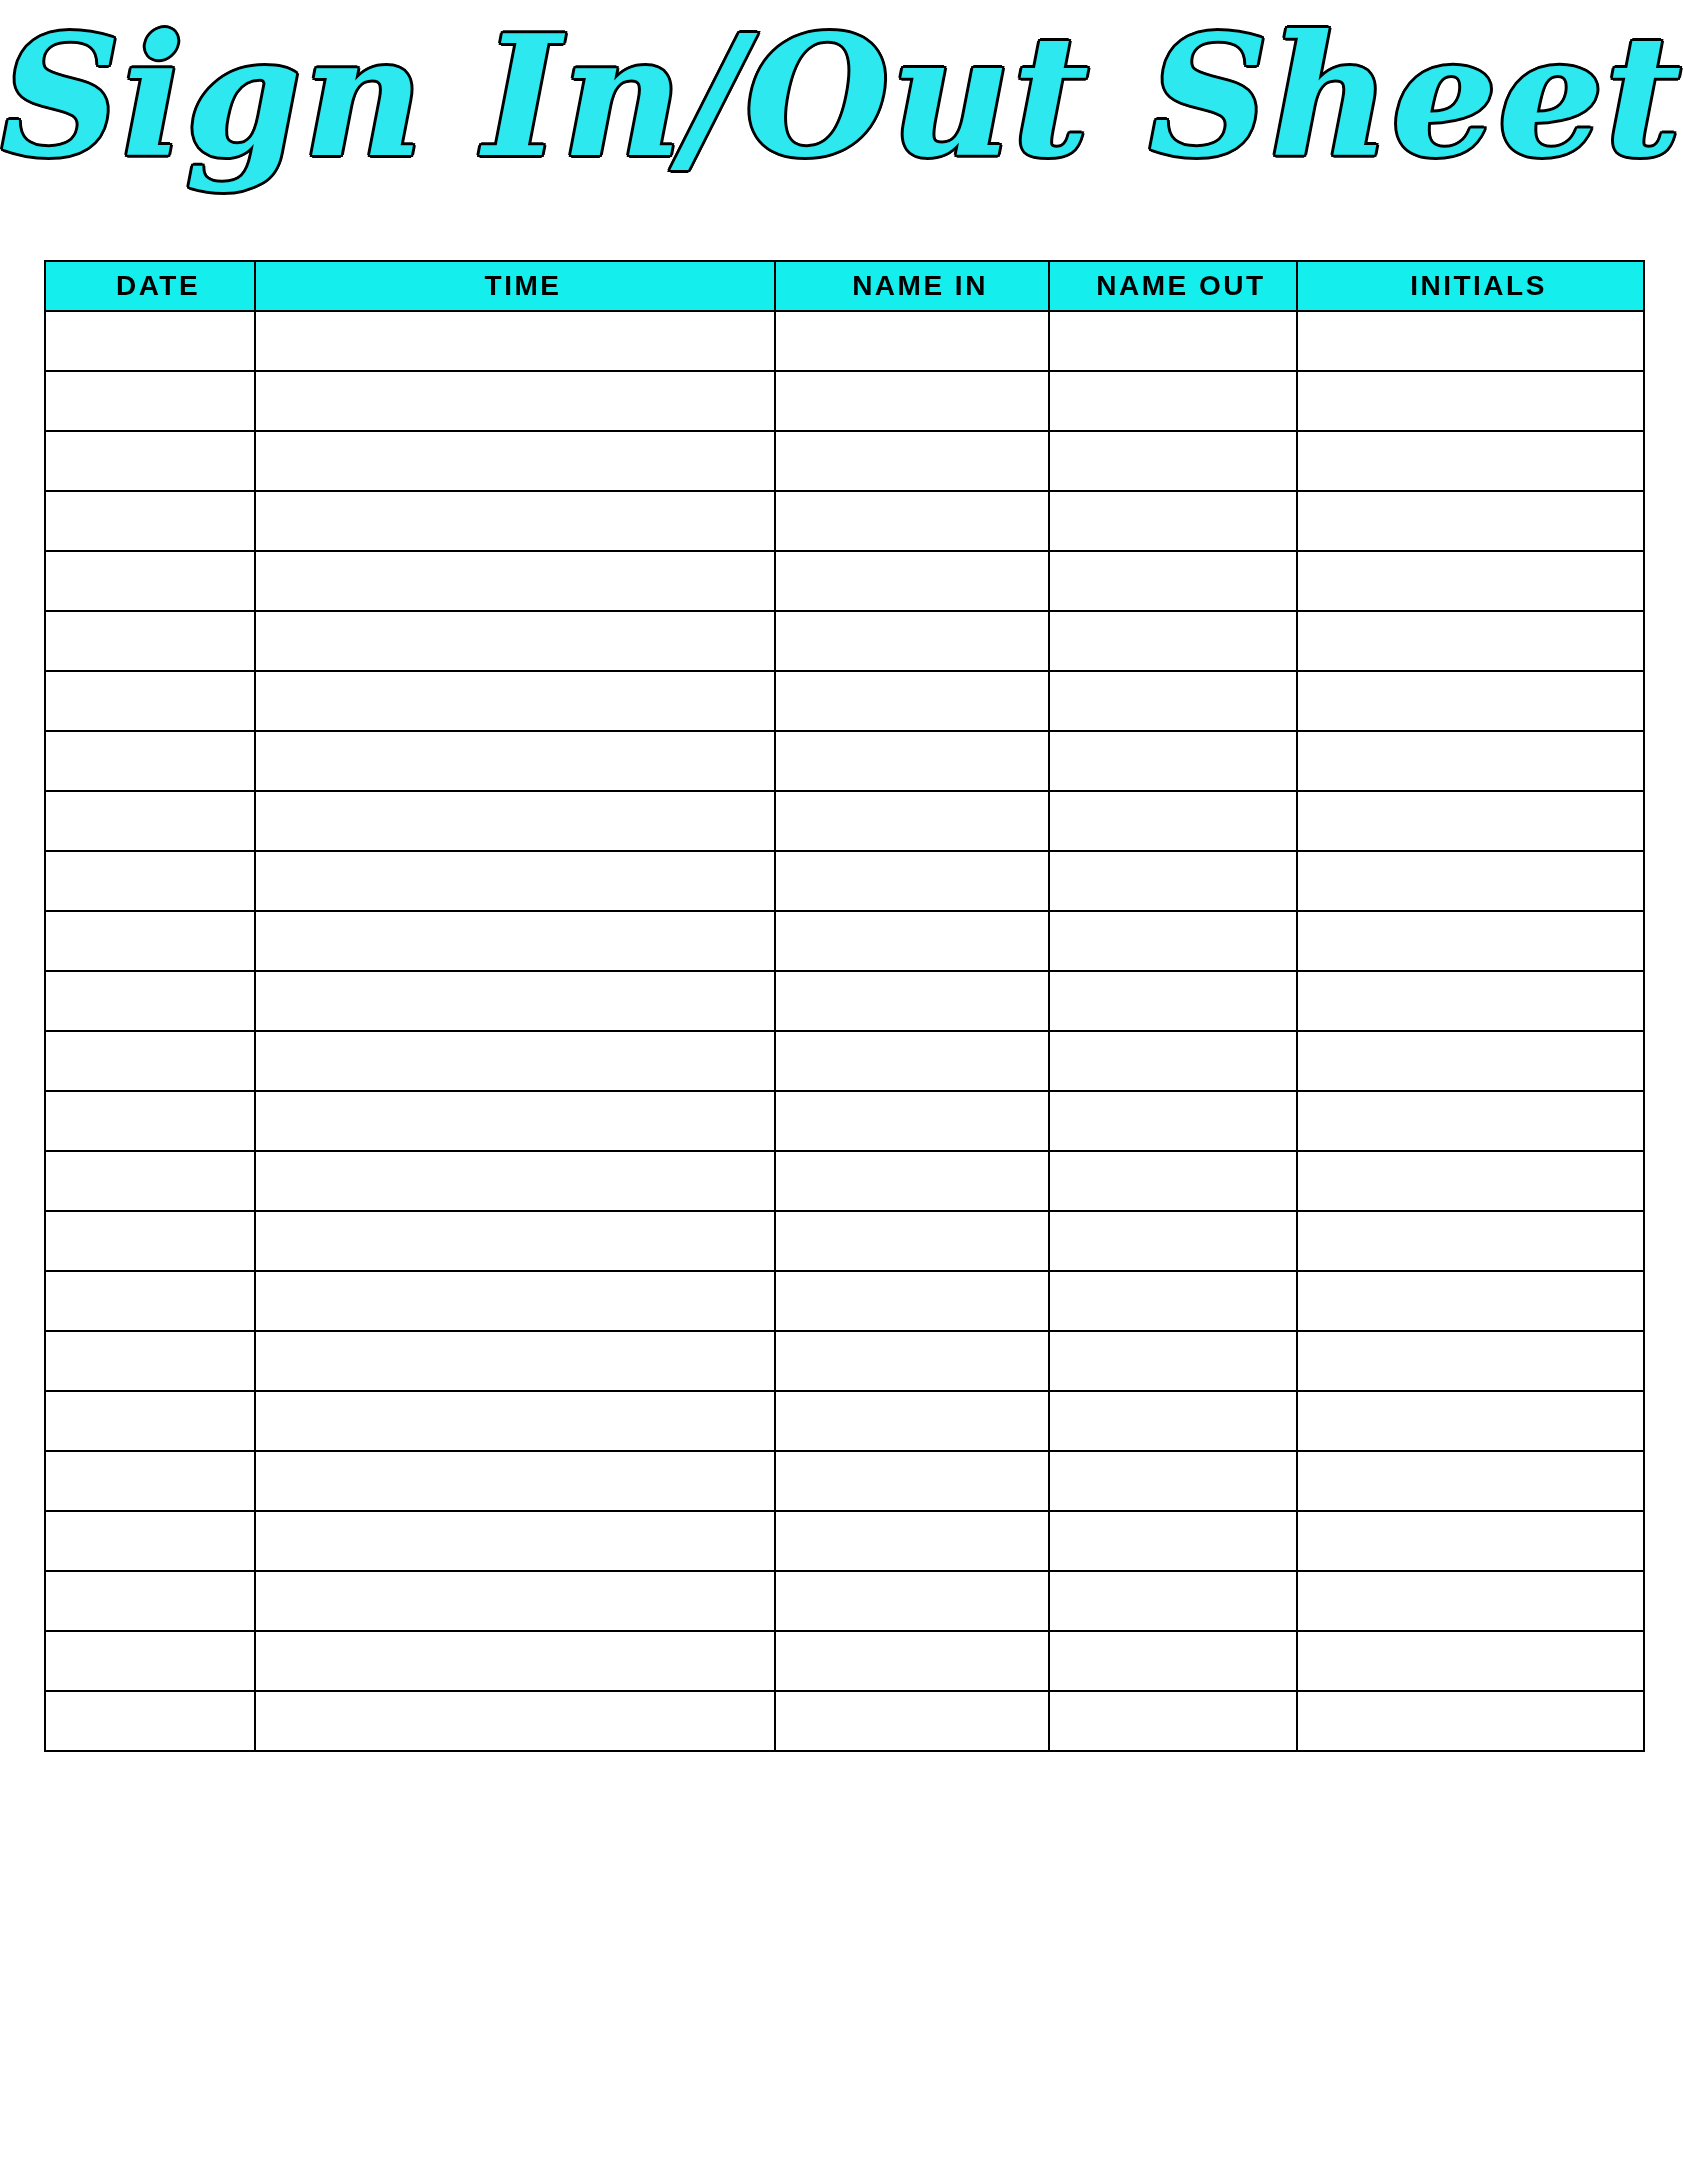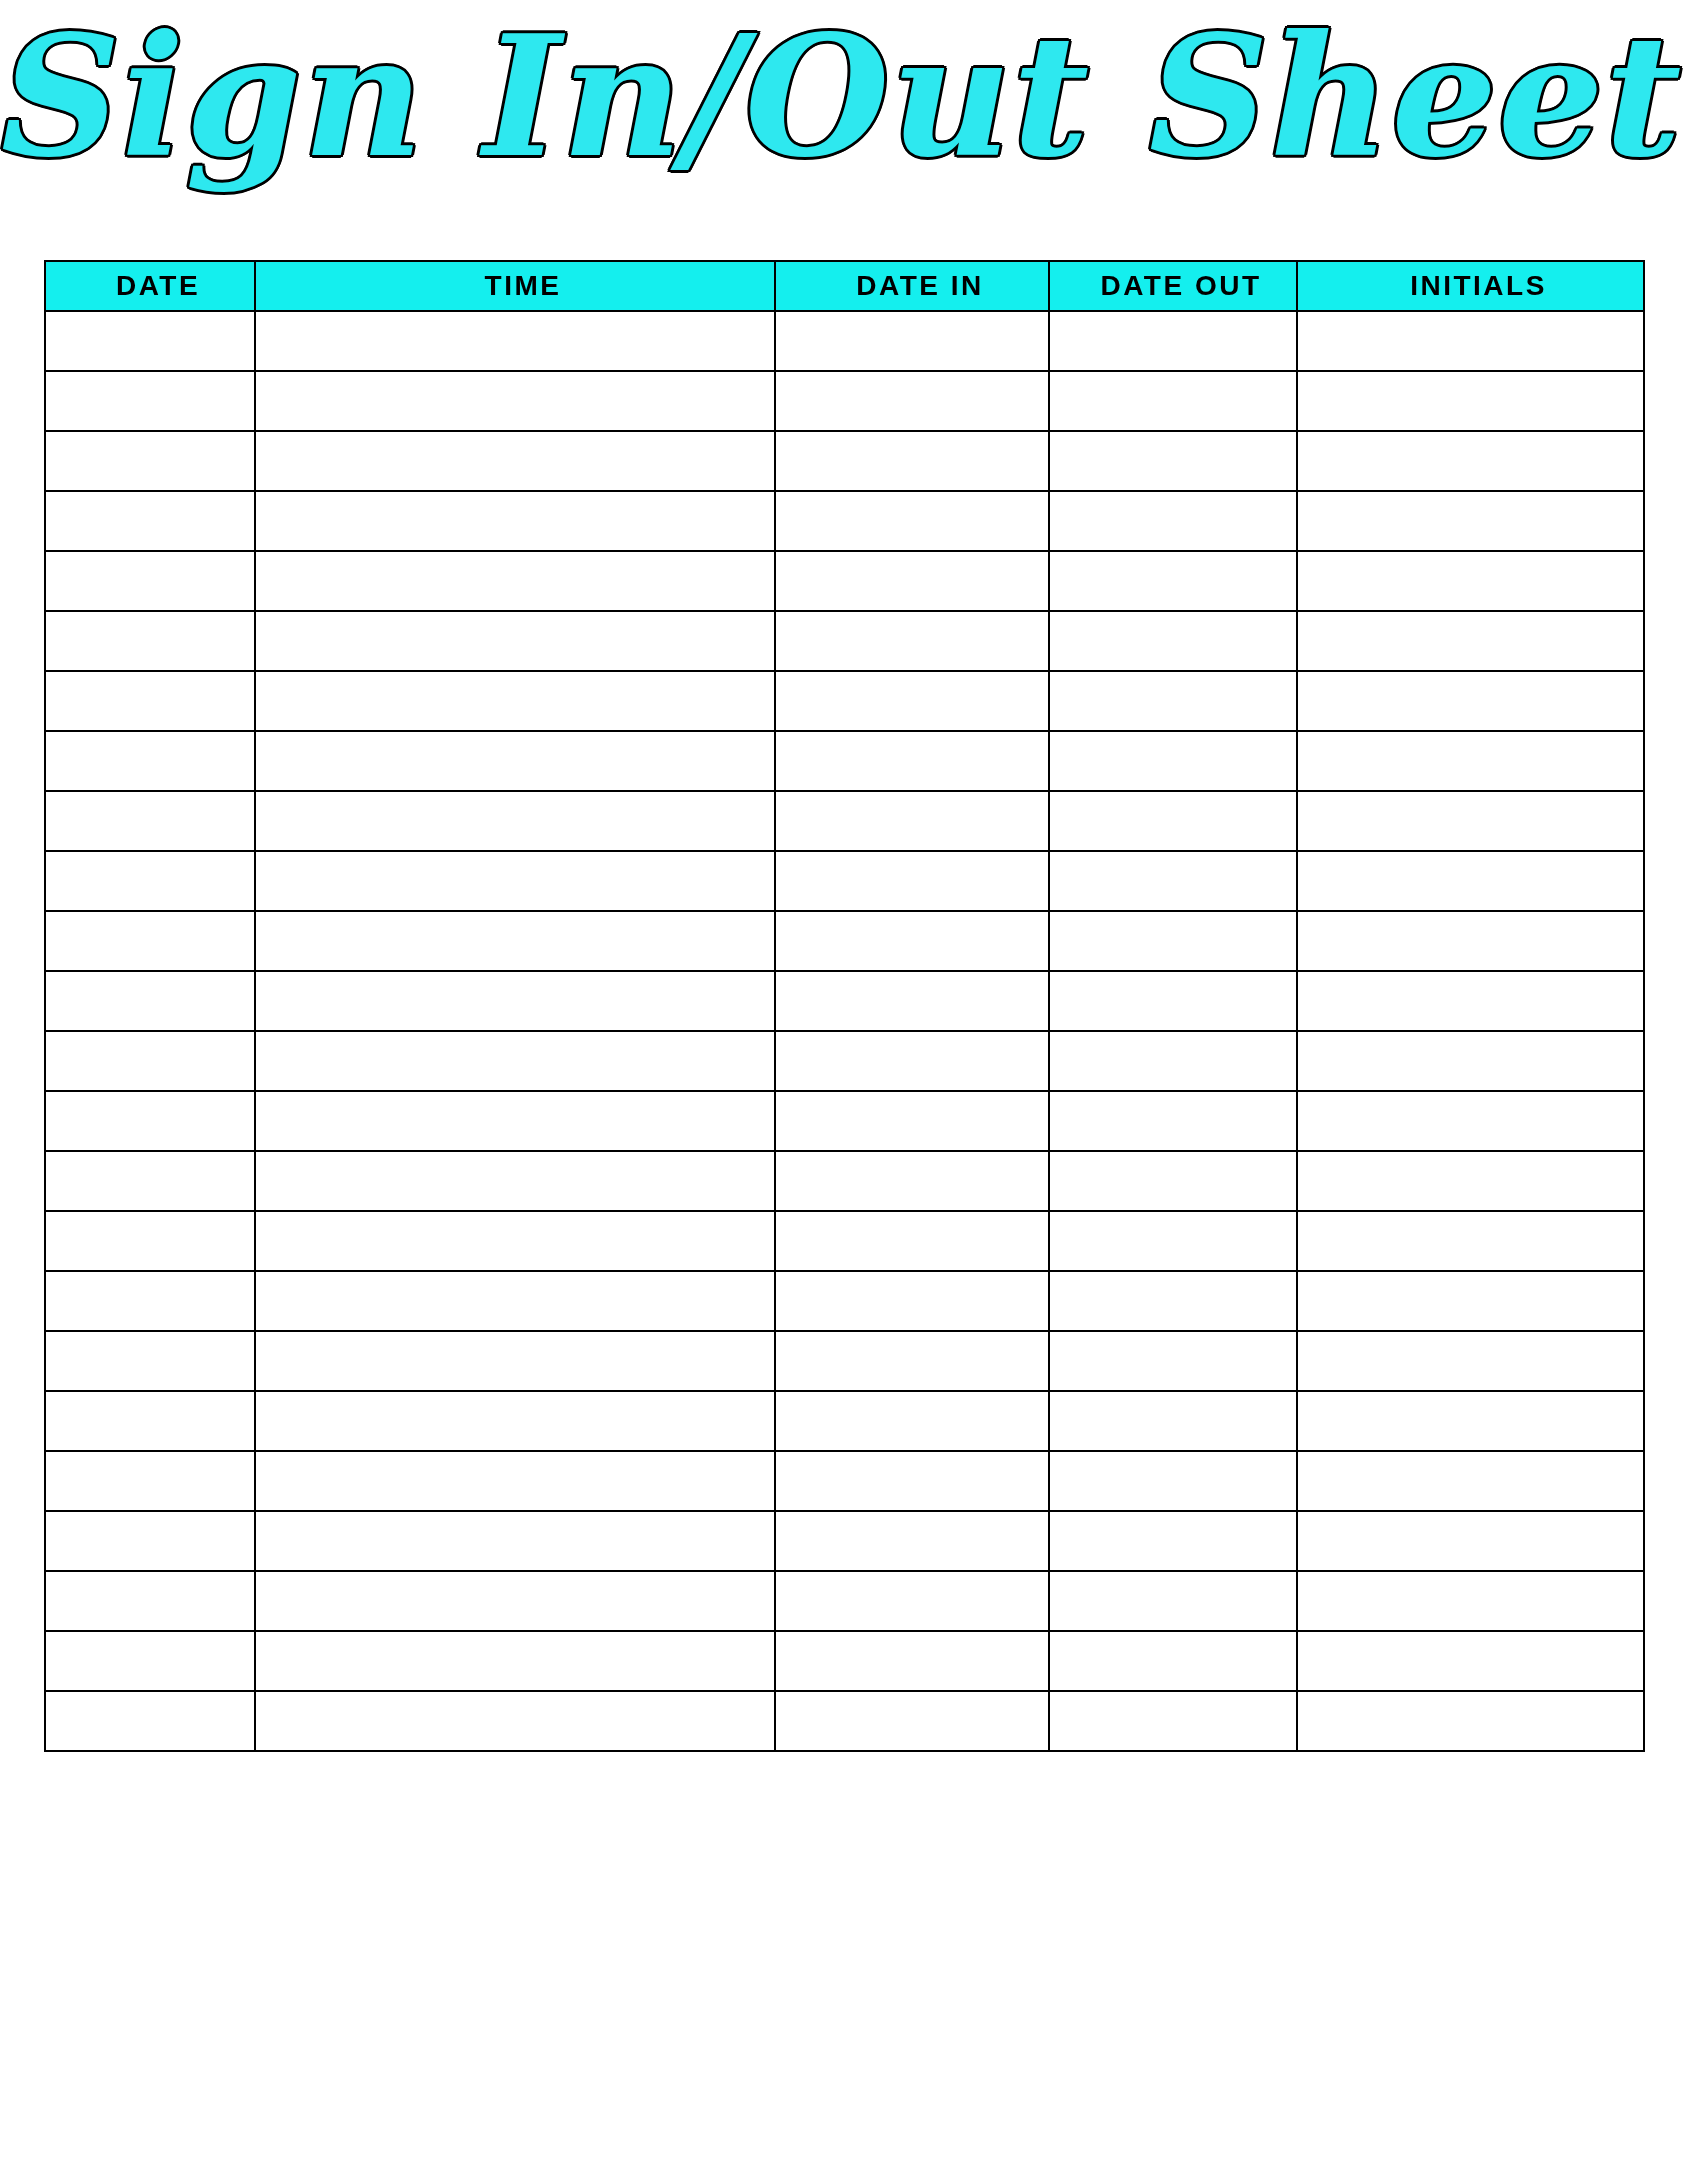--- a/index.html
+++ b/index.html
@@ -95,22 +95,22 @@
       <col class="col-date">
       <col class="col-name">
       <col class="col-timein">
       <col class="col-timeout">
       <col class="col-initials">
     </colgroup>
     <thead>
       <tr>
         <th>DATE</th>
         <th>TIME</th>
-        <th>DATE IN</th>
-        <th>DATE OUT</th>
+        <th>NAME IN</th>
+        <th>NAME OUT</th>
         <th>INITIALS</th>
       </tr>
     </thead>
     <tbody id="sheet-body">
         <tr>
           <td></td>
           <td></td>
           <td></td>
           <td></td>
           <td></td>

